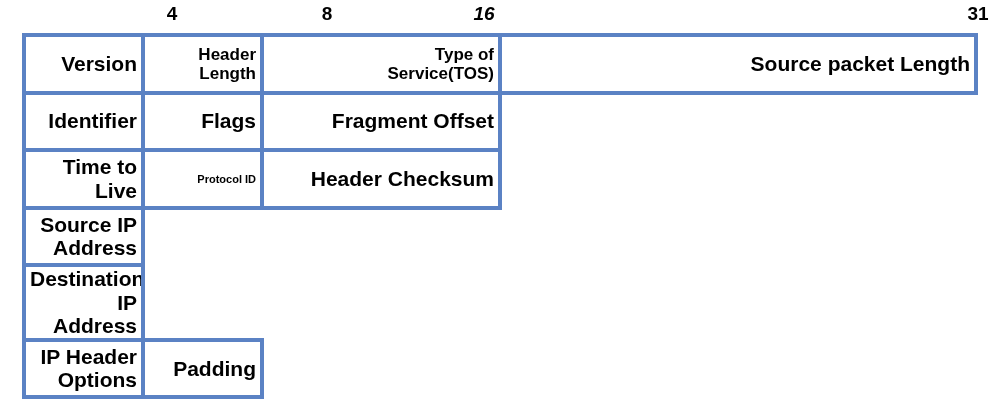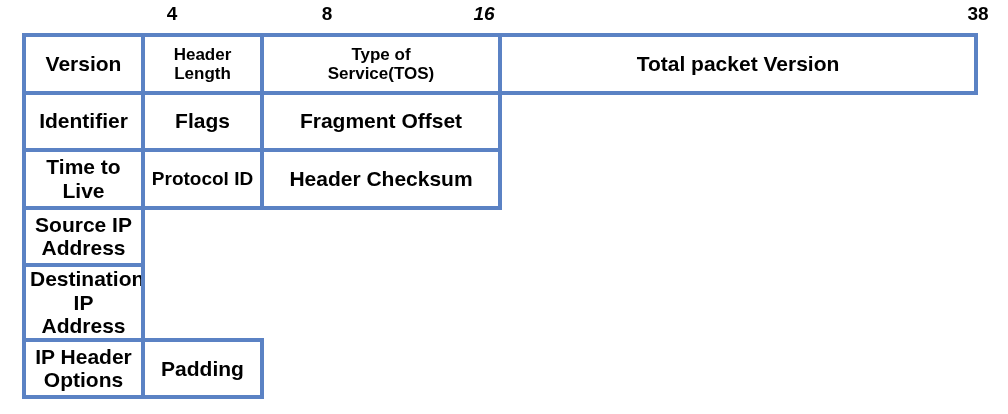--- a/index.html
+++ b/index.html
@@ -50,70 +50,70 @@
     height: 345px;
     border-collapse: collapse;
     table-layout: fixed;
   }
   #header-table tr {
     height: 57.5px;
   }
   #header-table td {
     border: 4px solid #5B82C4;
     background: #ffffff;
-    text-align: center;
+    text-align: right;
     vertical-align: middle;
     font-size: 21px;
     font-weight: bold;
     line-height: 1.12;
     color: #000000;
     padding: 0 4px;
     box-sizing: border-box;
     overflow: hidden;
   }
   
   #header-table td.sm {
     font-size: 17px;
   }
   #header-table td.xs {
-    font-size: 19px;
+    font-size: 11px;
   }
   .cell-label {
     display: block;
     white-space: pre-line;
   }
 </style>
 </head>
 <body>
 
 <div id="canvas">
 
   <div id="bit-scale">
     <span class="bit-tick" style="left: 172px;">4</span>
     <span class="bit-tick" style="left: 327px;">8</span>
     <span class="bit-tick" style="left: 484px; font-style: italic;">16</span>
-    <span class="bit-tick" style="left: 978px;">38</span>
+    <span class="bit-tick" style="left: 978px;">31</span>
   </div>
 
   <table id="header-table">
     <tbody>
         <tr>
           <td style="width: 12.5%;">
             <span class="cell-label">Version</span>
           </td>
           <td class="sm" style="width: 12.5%;">
             <span class="cell-label">Header
 Length</span>
           </td>
           <td class="sm" style="width: 25%;">
             <span class="cell-label">Type of
 Service(TOS)</span>
           </td>
           <td style="width: 50%;">
-            <span class="cell-label">Total packet Version</span>
+            <span class="cell-label">Source packet Length</span>
           </td>
         </tr>
         <tr>
           <td style="width: 50%;">
             <span class="cell-label">Identifier</span>
           </td>
           <td style="width: 9.375%;">
             <span class="cell-label">Flags</span>
           </td>
           <td style="width: 40.625%;">

